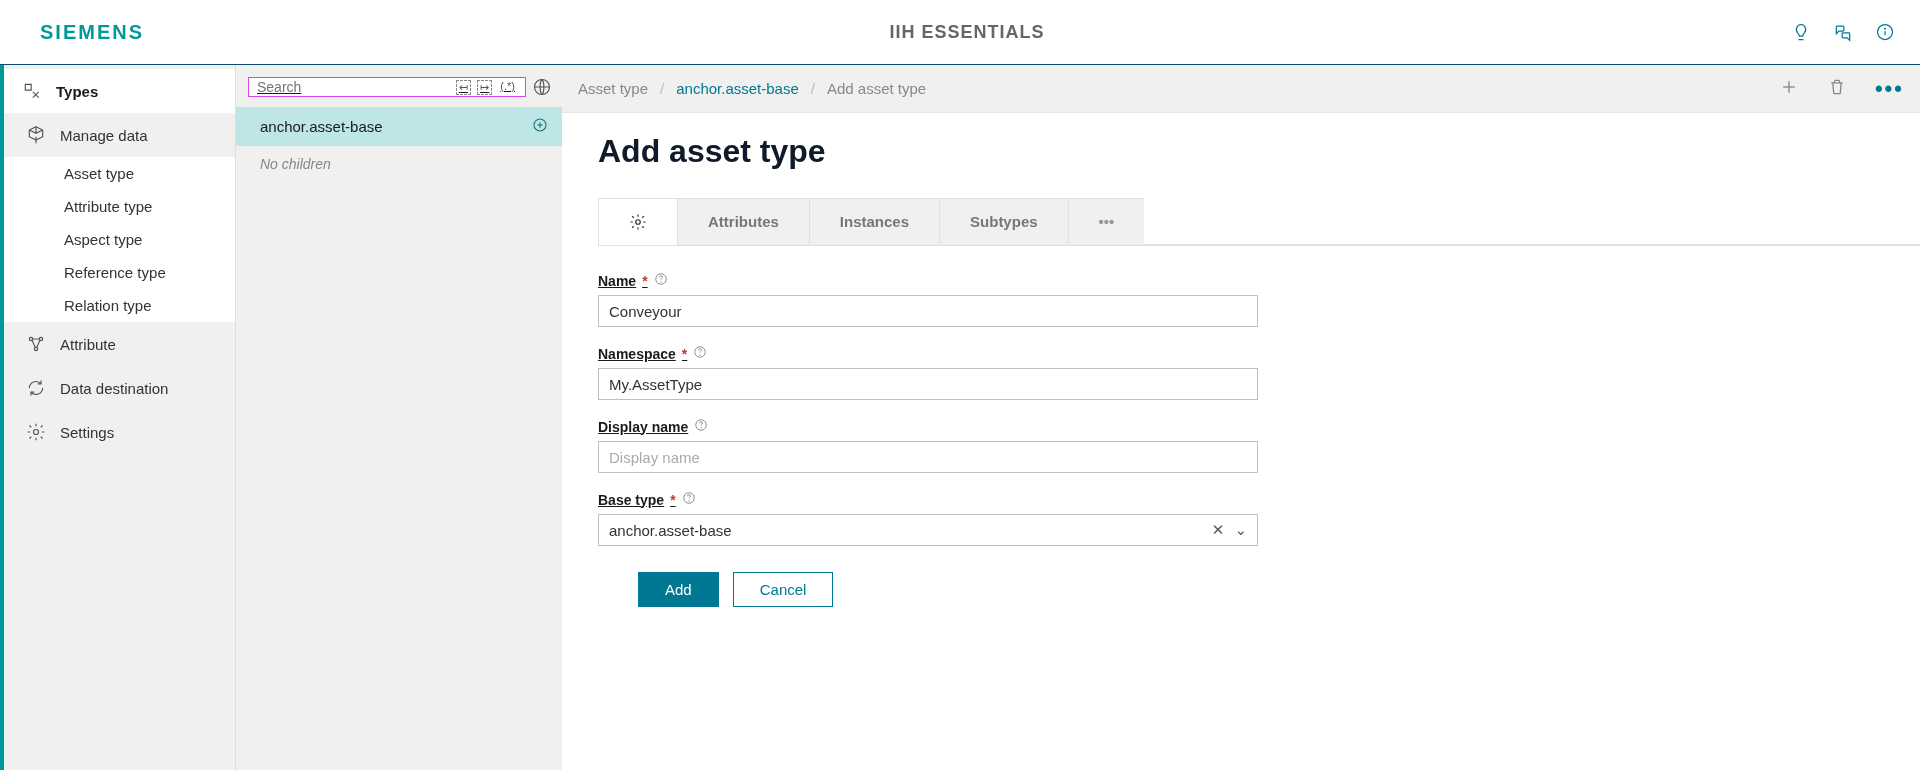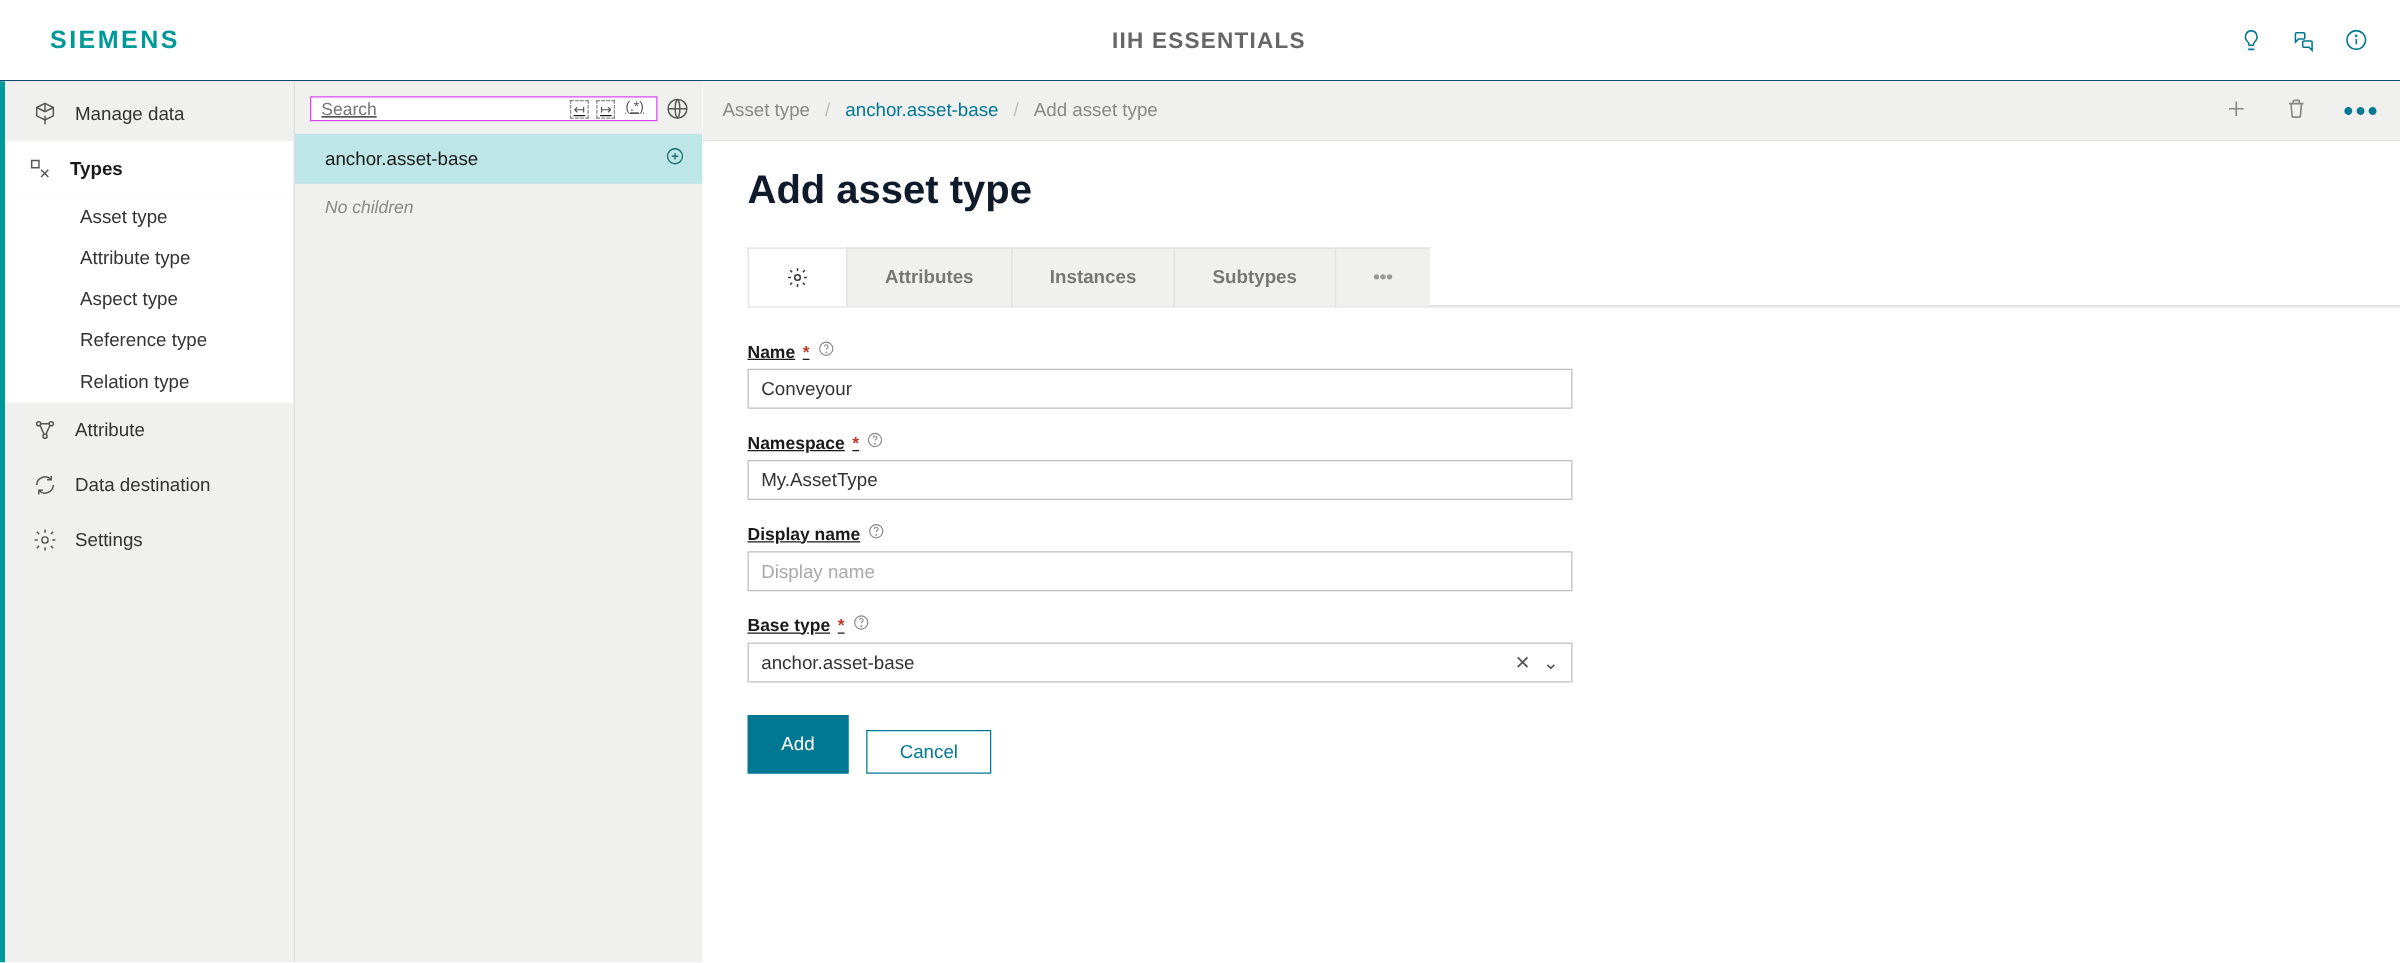--- a/index.html
+++ b/index.html
@@ -67,22 +67,22 @@
   .req { color:#c0392b; }
   .help svg{width:14px;height:14px;stroke:#888;fill:none;stroke-width:1.6;}
   .text-input, .select-input { width:100%; border:1px solid #bfbfbf; padding:6px 10px; font-size:15px; color:#333; height:32px; outline:none;}
   .text-input::placeholder{color:#aaa;}
   .select-input { display:flex; align-items:center; justify-content:space-between;}
   .select-input .sel-icons { display:flex; gap:10px; color:#555;}
   .select-input .sel-icons span{cursor:pointer;}
 
   .form-actions { display:flex; gap:14px; margin-top:26px;}
   .btn { padding:8px 26px; font-size:15px; font-weight:500; cursor:pointer; border:1px solid transparent;}
-  .btn.primary { background:#007893; color:#fff; }
-  .btn.secondary { background:#fff; color:#007893; border:1px solid #007893;margin-top:12px;}
+  .btn.primary { background:#007893; color:#fff;margin-left:40px; }
+  .btn.secondary { background:#fff; color:#007893; border:1px solid #007893;}
 </style>
 </head>
 <body>
 
 <div class="topbar">
   <div class="logo">SIEMENS</div>
   <div class="app-title">IIH ESSENTIALS</div>
   <div class="top-actions">
     <div class="icon-btn">
       <svg viewBox="0 0 24 24">
@@ -101,36 +101,36 @@
           <line x1="12" y1="11" x2="12" y2="16"></line>
           <circle cx="12" cy="8" r="0.5" fill="#007893"></circle>
         </svg>
     </div>
   </div>
 </div>
 
 <div class="layout">
 
   <div class="leftnav">
+    <div class="nav-item active parent" style="background:#fff;">
+      <div class="nav-icon">
+        <svg viewBox="0 0 24 24">
+            <path d="M4 4h7v7H4zM13 13l7 7M20 13l-7 7"></path>
+          </svg>
+      </div>
+      <span>Types</span>
+    </div>
     <div class="nav-item">
       <div class="nav-icon">
         <svg viewBox="0 0 24 24">
             <path d="M12 2l8 4v8l-8 4-8-4V6z"></path>
             <path d="M12 2v8M4 6l8 4 8-4M12 22v-8"></path>
           </svg>
       </div>
       <span>Manage data</span>
-    </div>
-    <div class="nav-item active parent" style="background:#fff;">
-      <div class="nav-icon">
-        <svg viewBox="0 0 24 24">
-            <path d="M4 4h7v7H4zM13 13l7 7M20 13l-7 7"></path>
-          </svg>
-      </div>
-      <span>Types</span>
     </div>
     <div class="nav-sub">
       <div class="nav-subitem">Asset type</div>
       <div class="nav-subitem">Attribute type</div>
       <div class="nav-subitem">Aspect type</div>
       <div class="nav-subitem">Reference type</div>
       <div class="nav-subitem">Relation type</div>
     </div>
     <div class="nav-item">
       <div class="nav-icon">

